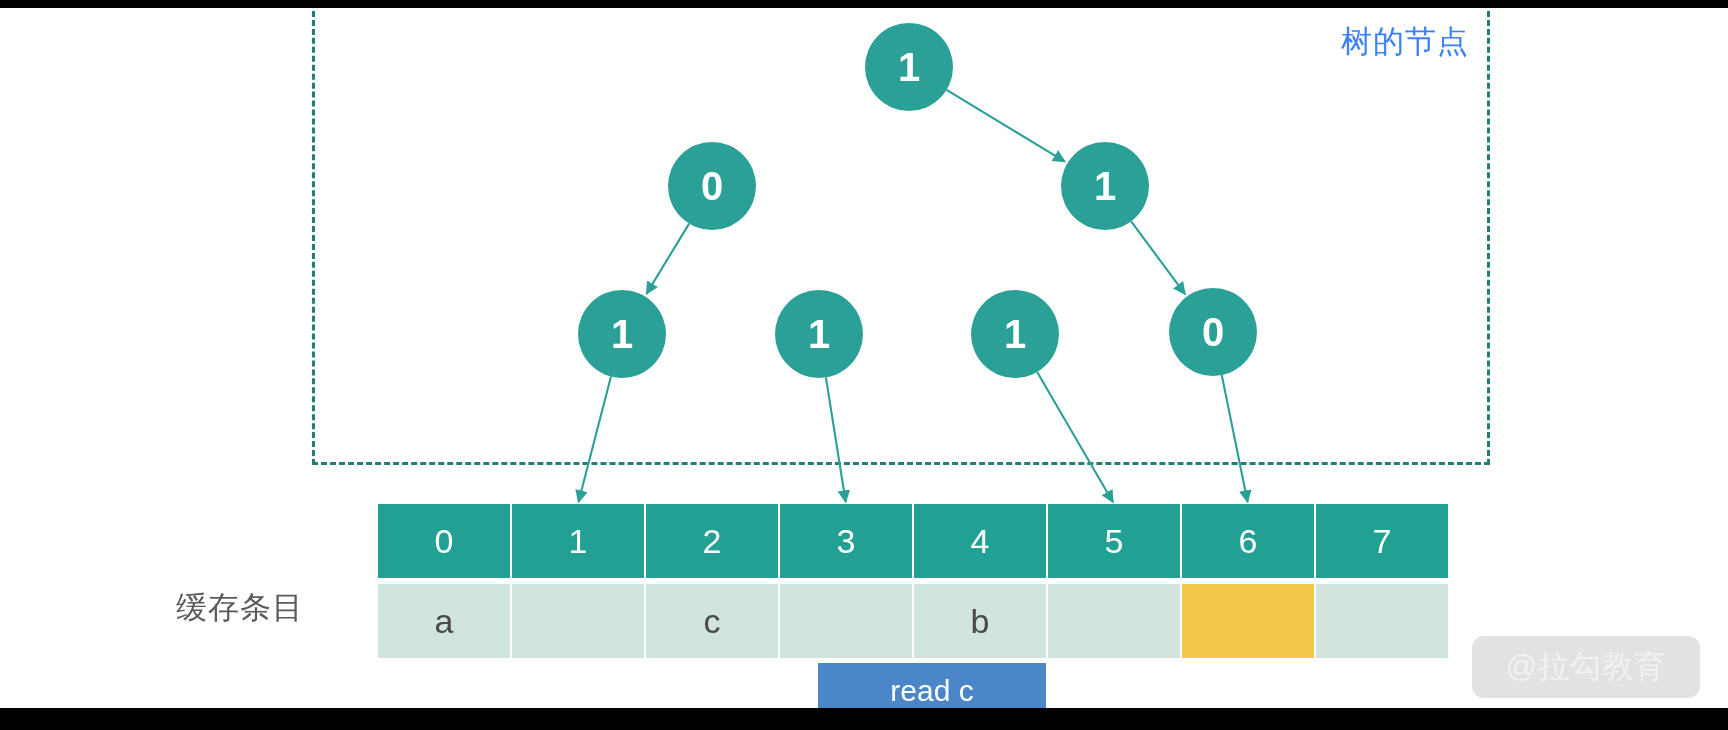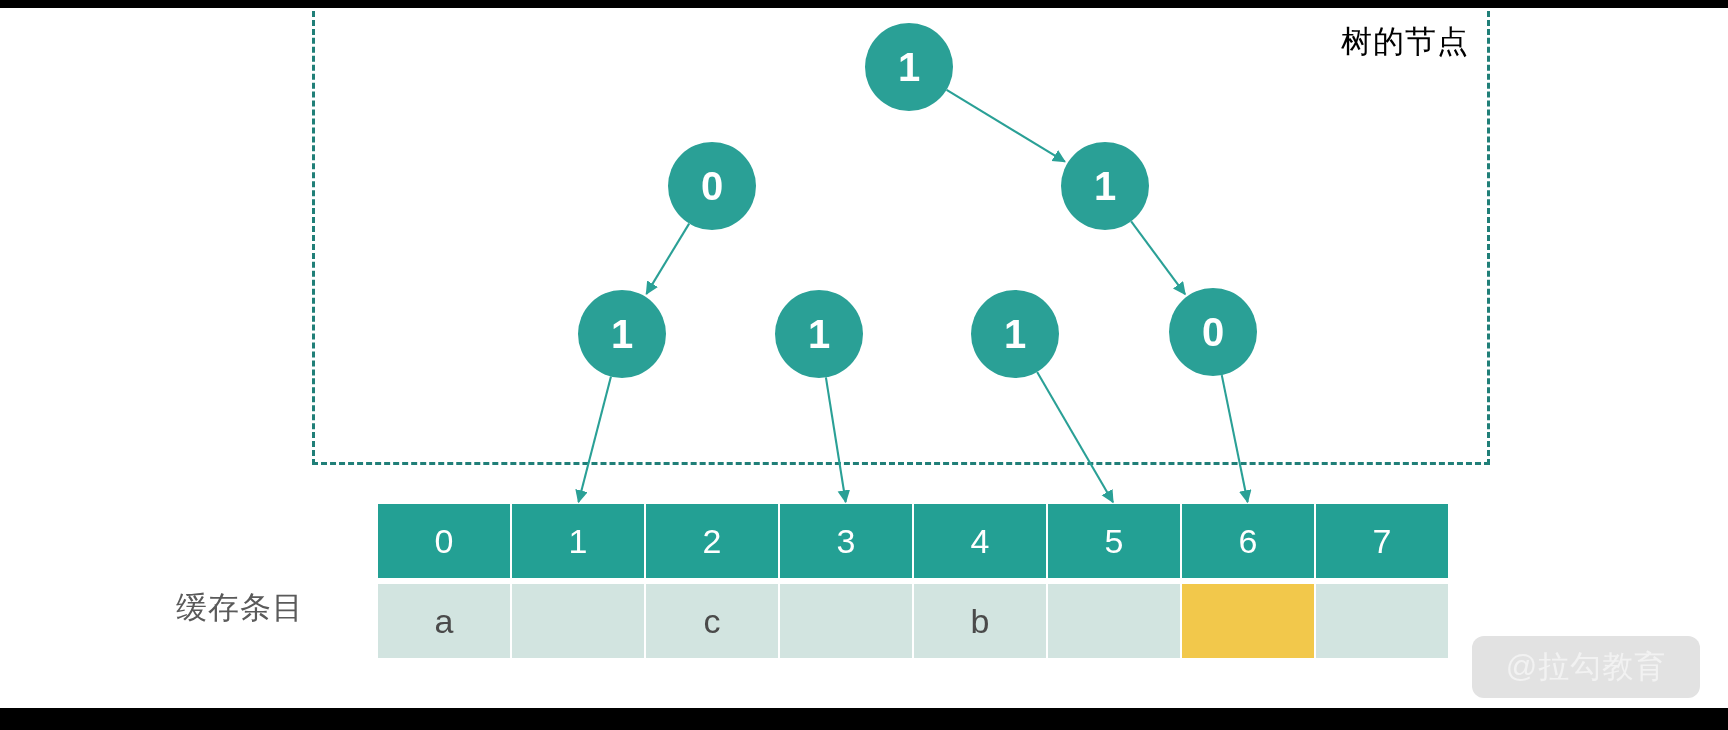--- a/index.html
+++ b/index.html
@@ -37,21 +37,21 @@
     height: 463px;
     border: 3px dashed #207f78;
     box-sizing: border-box;
     z-index: 5;
   }
   #region-label {
     position: absolute;
     right: 18px;
     top: 16px;
     font-size: 31px;
-    color: #000000;
+    color: #3b82f6;
     letter-spacing: 1px;
     white-space: nowrap;
     text-align: right;
   }
 
   
   #wires {
     position: absolute;
     left: 0;
     top: 0;
@@ -215,16 +215,17 @@
         <div class="cell val"></div>
         <div class="cell val">c</div>
         <div class="cell val"></div>
         <div class="cell val">b</div>
         <div class="cell val"></div>
         <div class="cell val hl"></div>
         <div class="cell val"></div>
       </div>
   </div>
 
+  <div id="read-button">read c</div>
 
   <div id="watermark">@拉勾教育</div>
 
 </div>
 
 </body></html>

